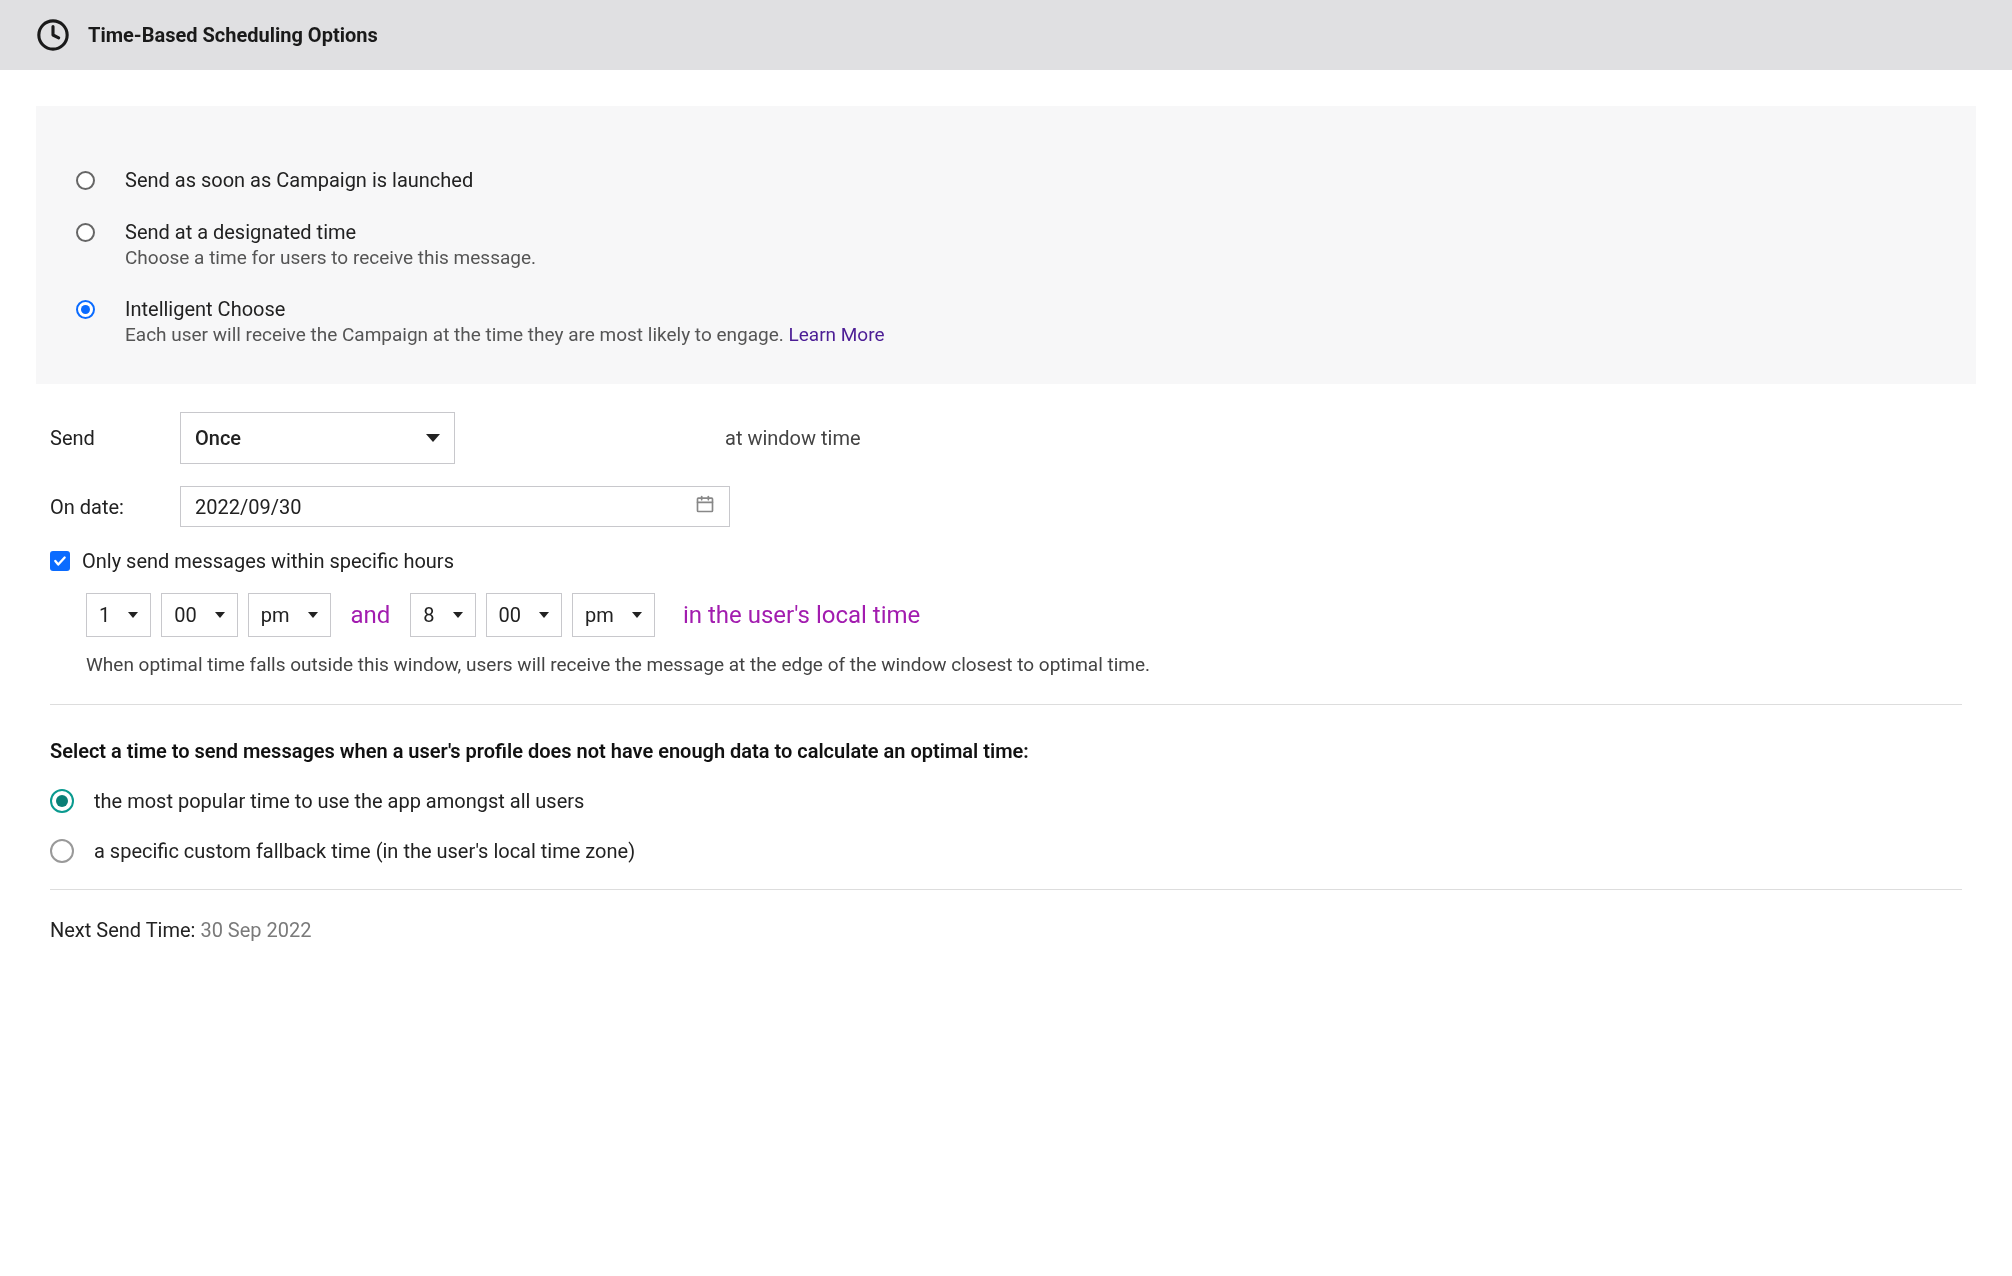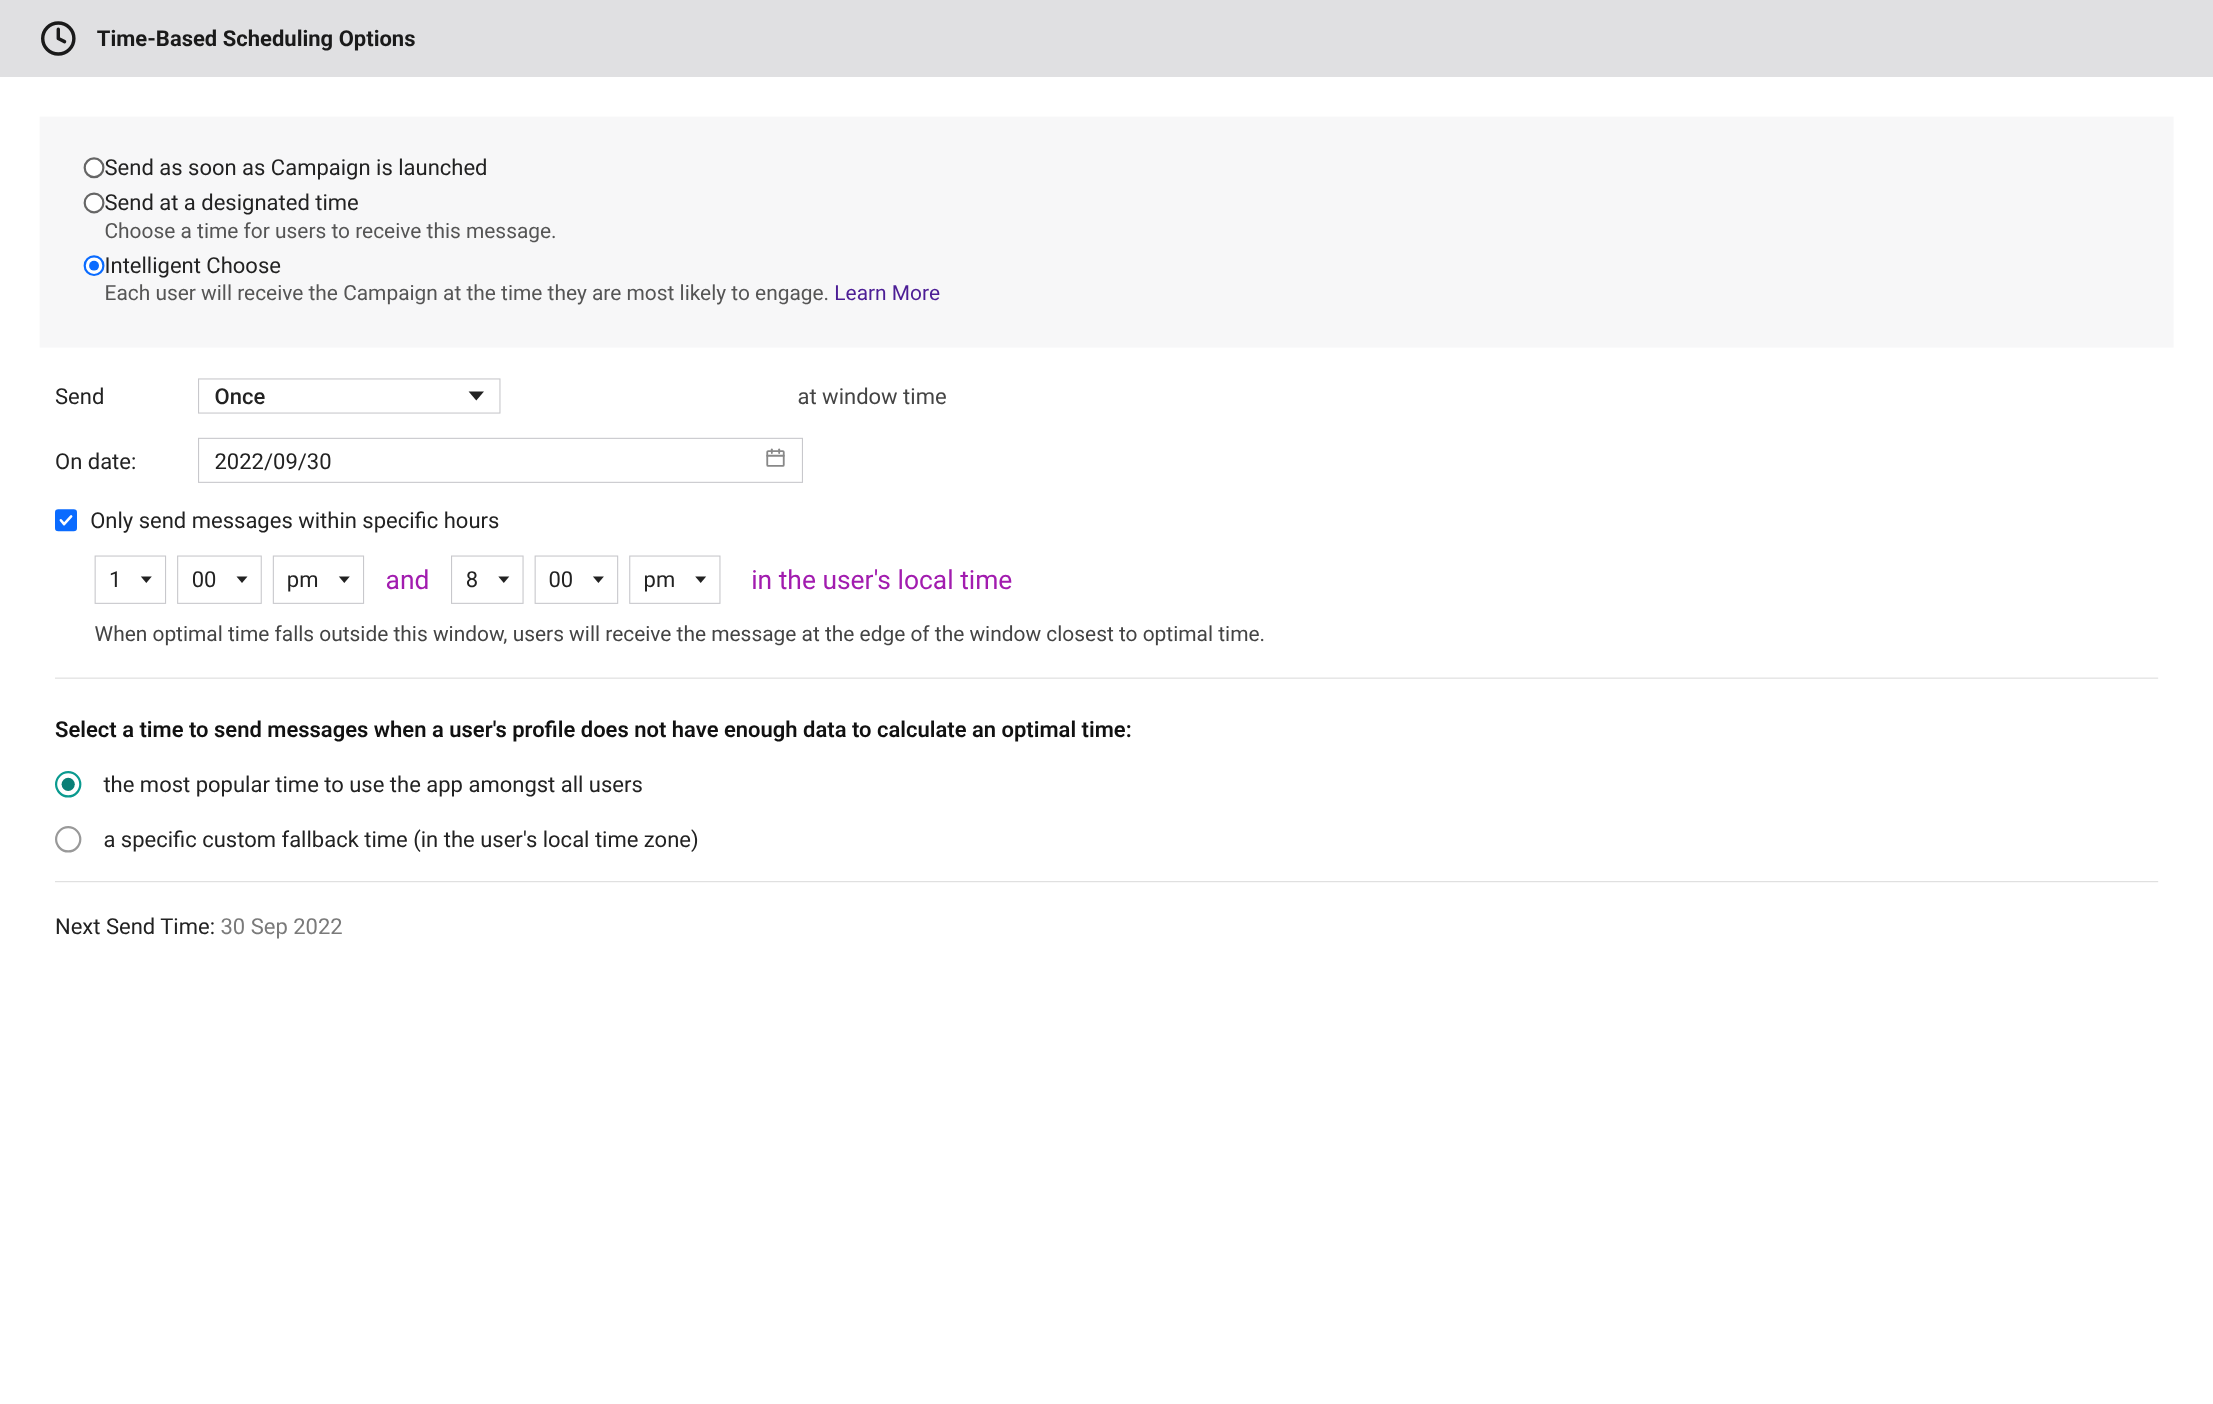--- a/index.html
+++ b/index.html
@@ -25,22 +25,23 @@
   .panel {
     margin: 36px 36px 0 36px;
   }
   .options-box {
     background: #f7f7f8;
     padding: 34px 40px 30px 40px;
   }
   .radio-row {
     display: flex;
     align-items: flex-start;
-    gap: 0;
+    gap: 30px;
     margin-bottom: 8px;
+    margin-top: 28px;
   }
   .radio-circle {
     width: 19px; height: 19px;
     border: 2px solid #666;
     border-radius: 50%;
     margin-top: 3px;
     flex-shrink: 0;
     background: #fff;
     position: relative;
   }
@@ -85,21 +86,21 @@
     font-size: 20px;
     color: #222;
   }
   .select-box, .date-box {
     border: 1px solid #c8c8cc;
     background: #fff;
     display: flex;
     align-items: center;
     justify-content: space-between;
     padding: 0 14px;
-    height: 32px;
+    height: 52px;
     font-size: 20px;
     color: #222;
     cursor: pointer;
     font-weight: 500;
   }
   .select-box { width: 275px; }
   .date-box { width: 550px; height: 41px; font-weight: 400;}
   .caret-down {
     width: 0; height: 0;
     border-left: 7px solid transparent;

